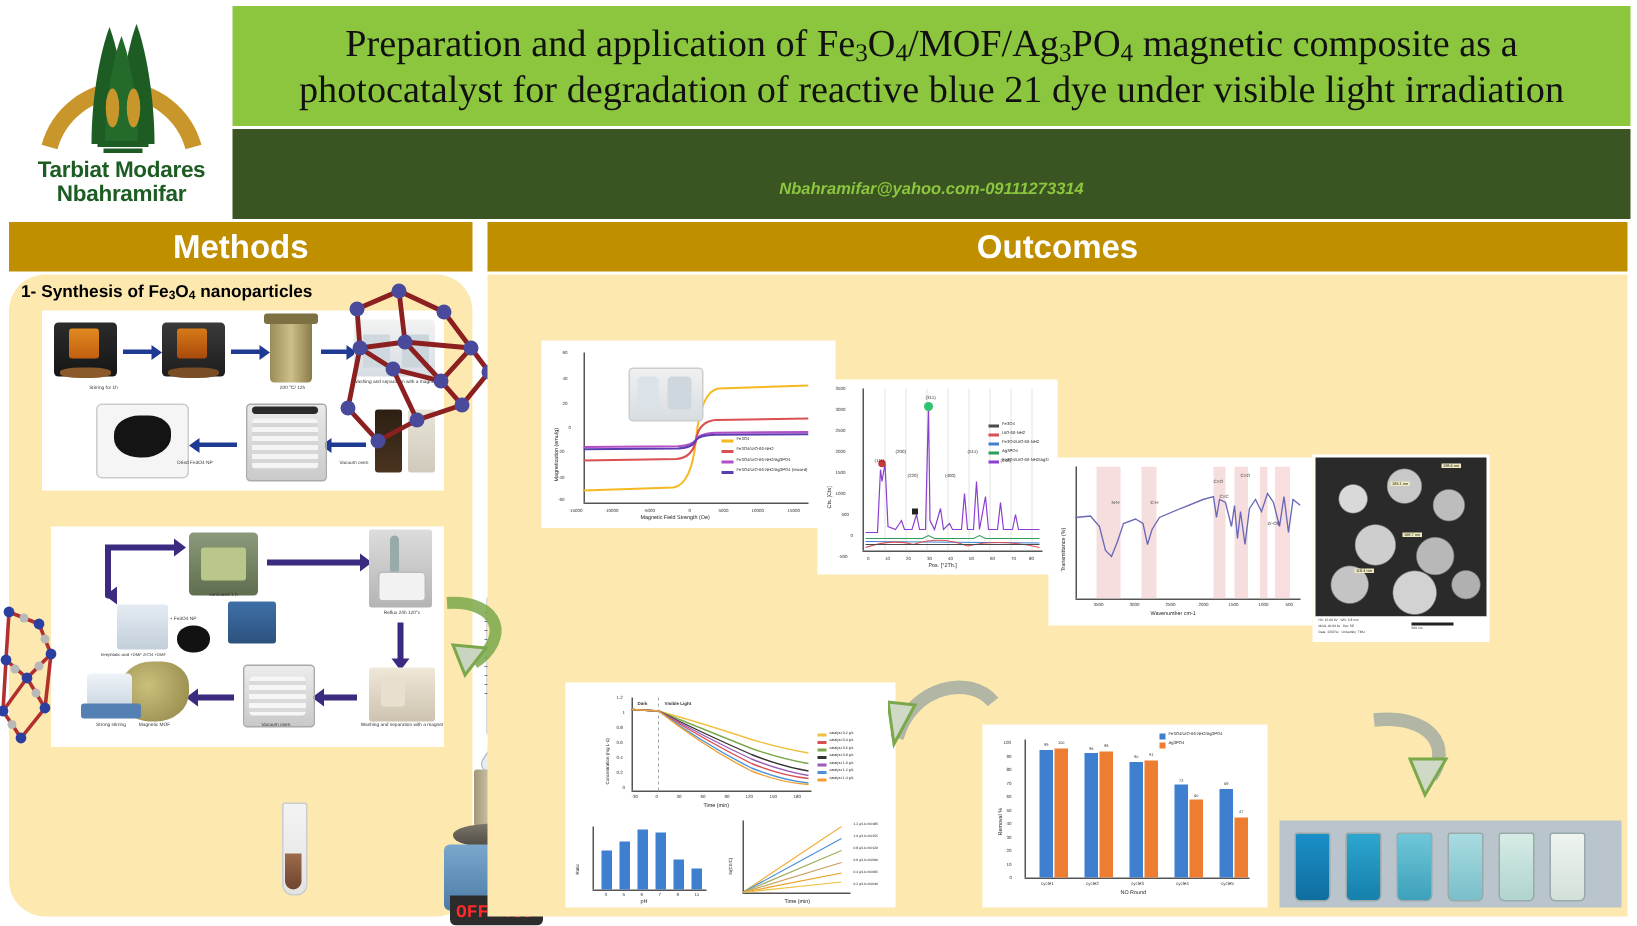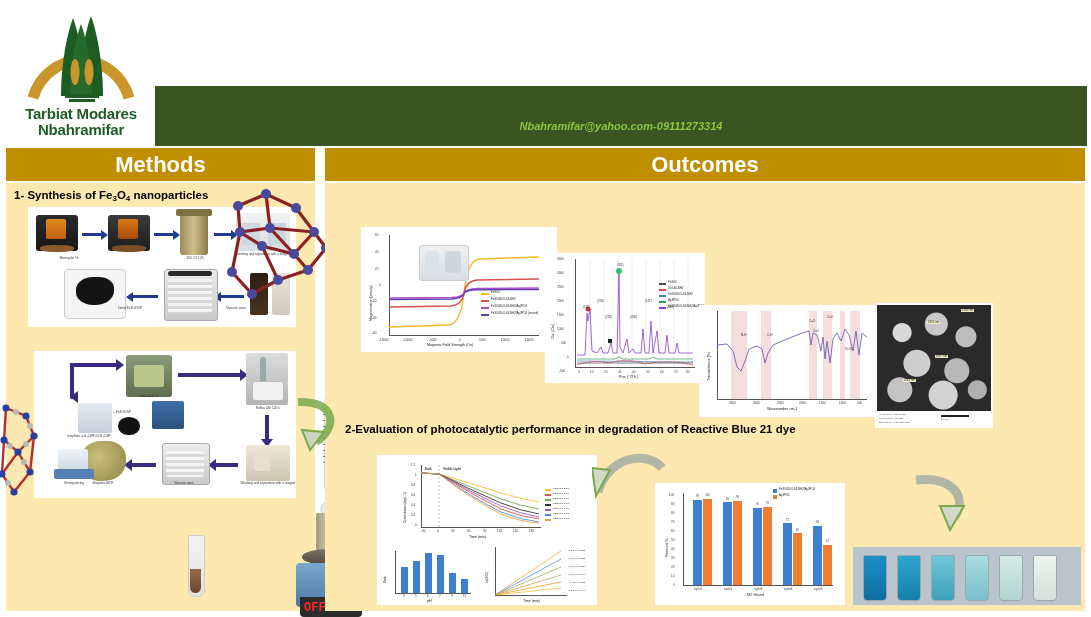--- a/index.html
+++ b/index.html
@@ -30,21 +30,21 @@
          font-size:11px;font-style:italic;font-weight:bold;color:#8cc63e;}
 
   
   .band-methods{position:absolute;left:6px;top:148px;width:309px;height:33px;background:#bf8f00;
                 display:flex;align-items:center;justify-content:center;}
   .band-outcomes{position:absolute;left:325px;top:148px;width:760px;height:33px;background:#bf8f00;
                  display:flex;align-items:center;justify-content:center;}
   .band-label{font-size:22px;font-weight:bold;color:#ffffff;}
 
   
-  .panel-methods{position:absolute;left:6px;top:183px;width:309px;height:428px;background:#fde9b0;}
+  .panel-methods{position:absolute;left:6px;top:183px;width:309px;height:428px;background:#fde9b0;border-radius:24px;}
   .panel-outcomes{position:absolute;left:325px;top:183px;width:760px;height:428px;background:#fde9b0;}
 
   .hdr{font-size:11.5px;font-weight:bold;color:#000;}
   .hdr sub{font-size:0.7em;vertical-align:-0.2em;}
 
   
   .fig{position:absolute;background:#ffffff;overflow:hidden;}
   .figcap{position:absolute;font-size:3.2px;color:#333;text-align:center;line-height:1.1;}
 
   
@@ -110,20 +110,26 @@
           <ellipse cx="54" cy="66" rx="4.5" ry="13" fill="#c8962a"></ellipse>
           <ellipse cx="68" cy="66" rx="4.5" ry="13" fill="#c8962a"></ellipse>
           <rect x="44" y="88" width="34" height="4" fill="#1d5c23"></rect>
           <rect x="48" y="93" width="26" height="3" fill="#1d5c23"></rect>
         </svg>
       </div>
       <div class="logo-text">Tarbiat Modares</div>
       <div class="logo-text">Nbahramifar</div>
     </div>
 
+    <div class="title-bar">
+      <div class="title-txt">
+        Preparation and application of Fe<sub>3</sub>O<sub>4</sub>/MOF/Ag<sub>3</sub>PO<sub>4</sub> magnetic composite as a
+        photocatalyst for degradation of reactive blue 21 dye under visible light irradiation
+      </div>
+    </div>
 
     <div class="authors-bar">
       <div class="email">Nbahramifar@yahoo.com-09111273314</div>
     </div>
   </div>
 
   <div class="band-methods">
     <span class="band-label">Methods</span>
   </div>
   <div class="band-outcomes">
@@ -457,21 +463,20 @@
       <div class="semtag" style="left:28px;top:76px;">118.4 nm</div>
       <div class="semtag" style="left:86px;top:6px;">198.6 nm</div>
       <div style="position:absolute;left:2px;top:108px;width:114px;height:15px;background:#ffffff;"></div>
       <div class="ticklab" style="left:4px;top:110px;font-size:2.2px;">HV: 15.00 kV &nbsp; WD: 5.8 mm</div>
       <div class="ticklab" style="left:4px;top:114px;font-size:2.2px;">MAG: 40.00 kx &nbsp; Det: SE</div>
       <div class="ticklab" style="left:4px;top:118px;font-size:2.2px;">Date: 1397/xx &nbsp; University: TMU</div>
       <div style="position:absolute;left:66px;top:112px;width:28px;height:2px;background:#222;"></div>
       <div class="ticklab" style="left:66px;top:115px;font-size:2.2px;">500 nm</div>
     </div>
 
-    <div class="hdr" style="position:absolute;left:20px;top:240px;">2-Evaluation of photocatalytic performance in degradation of Reactive Blue 21 dye</div>
 
     <div class="fig" style="left:52px;top:272px;width:220px;height:150px;">
 
       <div class="axis" style="left:44px;top:10px;width:1px;height:62px;"></div>
       <div class="axis" style="left:44px;top:72px;width:120px;height:1px;"></div>
       <div class="ticklab" style="left:34px;top:8px;">1.2</div>
       <div class="ticklab" style="left:38px;top:18px;">1</div>
       <div class="ticklab" style="left:34px;top:28px;">0.8</div>
       <div class="ticklab" style="left:34px;top:38px;">0.6</div>
       <div class="ticklab" style="left:34px;top:48px;">0.4</div>

